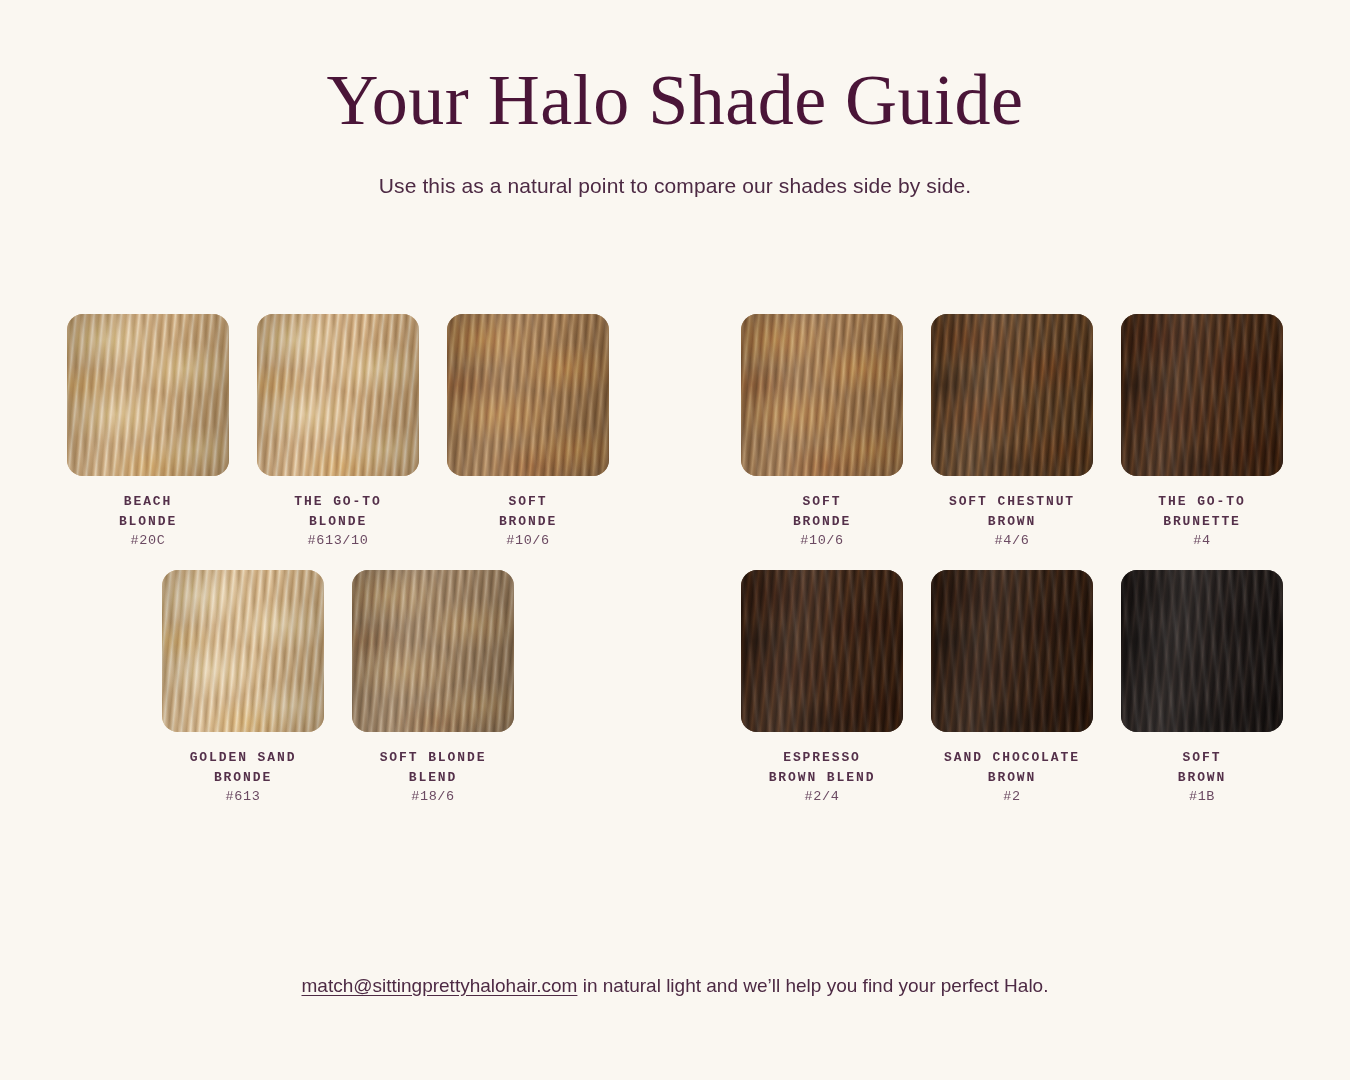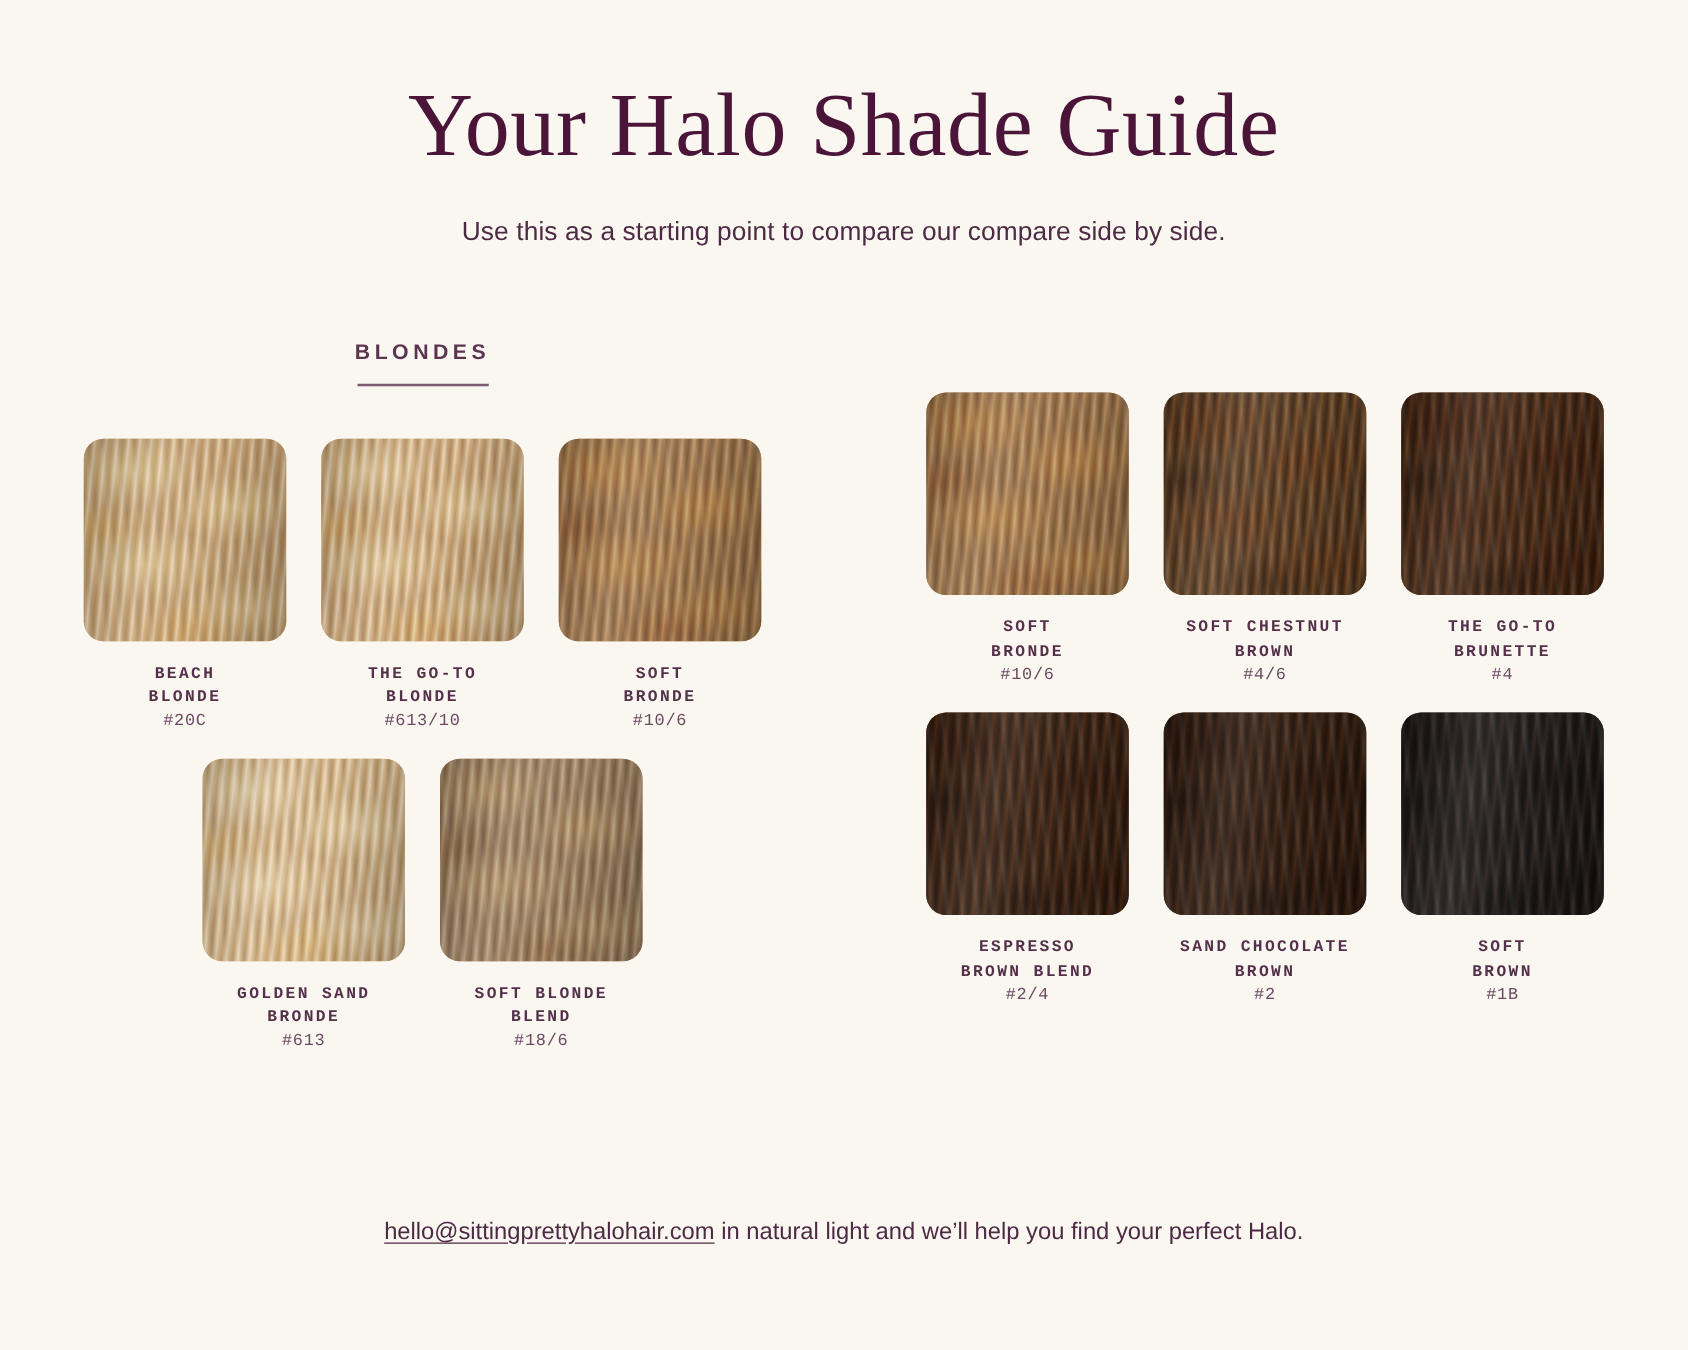--- a/index.html
+++ b/index.html
@@ -148,30 +148,26 @@
     cursor:pointer;
   }
 </style>
 </head>
 <body>
 
 <div class="page">
 
   <div class="header">
     <h1 class="title">Your Halo Shade Guide</h1>
-    <p class="subtitle">Use this as a starting point to compare our compare side by side.</p>
+    <p class="subtitle">Use this as a natural point to compare our shades side by side.</p>
   </div>
 
   <div class="columns">
 
     <div class="group blondes">
-      <div class="group-head">
-        <div class="group-title">BLONDES</div>
-        <div class="group-rule"></div>
-      </div>
       <div class="grid">
         <div class="shade">
           <div class="swatch" style="background: rgb(200, 163, 116);">
               <div class="strands a" style="background: repeating-linear-gradient(96deg, rgb(168, 129, 79) 0px, rgb(200, 163, 116) 2px, rgb(240, 226, 198) 4px, rgb(200, 163, 116) 6px, rgb(168, 129, 79) 9px);"></div>
               <div class="strands b" style="background: repeating-linear-gradient(84deg, rgba(255, 255, 255, 0) 0px, rgba(255, 255, 255, 0.22) 3px, rgba(0, 0, 0, 0.18) 7px, rgba(255, 255, 255, 0) 12px);"></div>
               <div class="waves" style="background: radial-gradient(58% 30% at 22% 16%, rgba(240, 226, 198, 0.8), transparent 62%), radial-gradient(52% 26% at 74% 34%, rgba(240, 226, 198, 0.69), transparent 64%), radial-gradient(60% 28% at 30% 62%, rgba(240, 226, 198, 0.667), transparent 64%), radial-gradient(50% 24% at 80% 84%, rgba(240, 226, 198, 0.6), transparent 64%), radial-gradient(46% 22% at 6% 44%, rgba(168, 129, 79, 0.667), transparent 66%), radial-gradient(46% 22% at 52% 94%, rgba(168, 129, 79, 0.6), transparent 66%);"></div>
               <div class="sheen" style="background: linear-gradient(100deg, rgba(0, 0, 0, 0.16) 0%, rgba(255, 255, 255, 0.1) 34%, rgba(255, 255, 255, 0.04) 58%, rgba(0, 0, 0, 0.2) 100%);"></div>
             </div>
           <div class="shade-name">BEACH
 BLONDE</div>
@@ -297,17 +293,17 @@
 BROWN</div>
           <div class="shade-code">#1B</div>
         </div>
       </div>
     </div>
 
   </div>
 
   <div class="footer">
     <div>
-      <span class="email">hello@sittingprettyhalohair.com</span><span> in natural light and we’ll help you find your perfect Halo.</span>
+      <span class="email">match@sittingprettyhalohair.com</span><span> in natural light and we’ll help you find your perfect Halo.</span>
     </div>
   </div>
 
 </div>
 
 </body></html>

